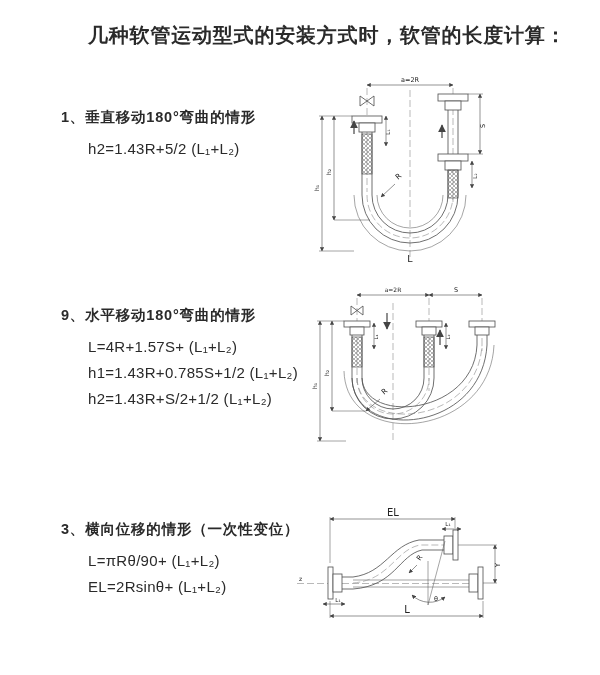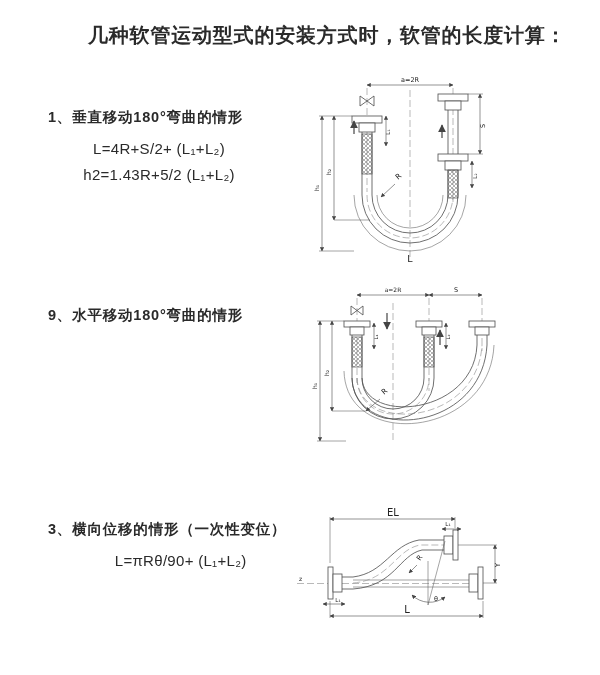--- a/index.html
+++ b/index.html
@@ -1,19 +1,19 @@
 <!DOCTYPE html>
 <html><head>
 <meta charset="utf-8">
 <style>
   html,body{margin:0;padding:0;background:#fff;}
   body{width:600px;height:675px;position:relative;overflow:hidden;
        font-family:"Liberation Sans","DejaVu Sans",sans-serif;color:#2a2a2a;}
   .title{position:absolute;left:44px;top:22px;font-size:20px;font-weight:bold;letter-spacing:.8px;margin-left:44px;}
-  .section{position:absolute;left:48px;text-align:center;}
+  .section{position:absolute;left:61px;}
   .sec1{top:108px}.sec2{top:306px}.sec3{top:520px}
   .heading{font-size:14.5px;font-weight:bold;letter-spacing:.8px;height:20px;}
   .formulas{margin:8px 0 0 27px;}
   .formula{font-size:15px;letter-spacing:.3px;height:26px;line-height:26px;white-space:nowrap;}
   svg{position:absolute;}
   #svg1{left:310px;top:70px;}
   #svg2{left:310px;top:283px;}
   #svg3{left:295px;top:503px;}
   .ln{stroke:#555;stroke-width:.85;fill:none;}
   .thin{stroke:#5a5a5a;stroke-width:.55;fill:none;}
@@ -26,33 +26,38 @@
   svg text{fill:#222;font-family:"DejaVu Sans",sans-serif;}
 </style>
 </head>
 <body>
 
 <div class="title">几种软管运动型式的安装方式时，软管的长度计算：</div>
 
 <div class="section sec1">
   <div class="heading">1、垂直移动180°弯曲的情形</div>
   <div class="formulas">
-    <div class="formula">L=4R+S/2+ (L₁+L₂)</div>
     <div class="formula">h2=1.43R+5/2 (L₁+L₂)</div>
   </div>
 </div>
 
 <div class="section sec2">
   <div class="heading">9、水平移动180°弯曲的情形</div>
+  <div class="formulas">
+    <div class="formula">L=4R+1.57S+ (L₁+L₂)</div>
+    <div class="formula">h1=1.43R+0.785S+1/2 (L₁+L₂)</div>
+    <div class="formula">h2=1.43R+S/2+1/2 (L₁+L₂)</div>
+  </div>
 </div>
 
 <div class="section sec3">
   <div class="heading">3、横向位移的情形（一次性变位）</div>
   <div class="formulas">
     <div class="formula">L=πRθ/90+ (L₁+L₂)</div>
+    <div class="formula">EL=2Rsinθ+ (L₁+L₂)</div>
   </div>
 </div>
 
 <svg id="svg1" width="290" height="195" viewBox="0 0 290 195">
   <defs>
     <pattern id="bp1" width="4" height="4" patternUnits="userSpaceOnUse">
       <path d="M0,0L4,4M4,0L0,4" stroke="#666" stroke-width="0.5"></path>
     </pattern>
     <marker id="ar1" viewBox="0 0 10 10" refX="9" refY="5" markerWidth="7" markerHeight="7" orient="auto-start-reverse">
         <path d="M0,0L10,5L0,10z" fill="#444"></path>

